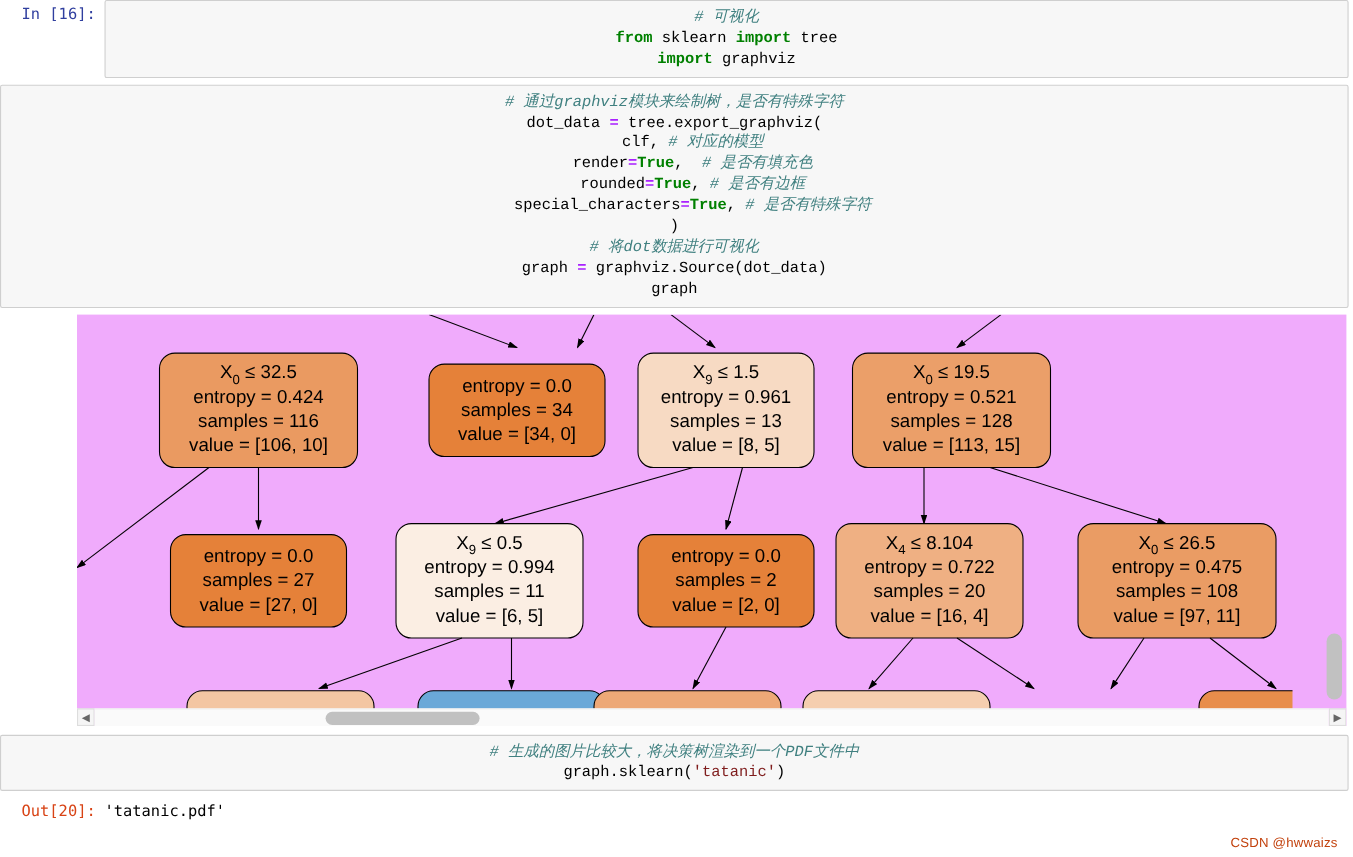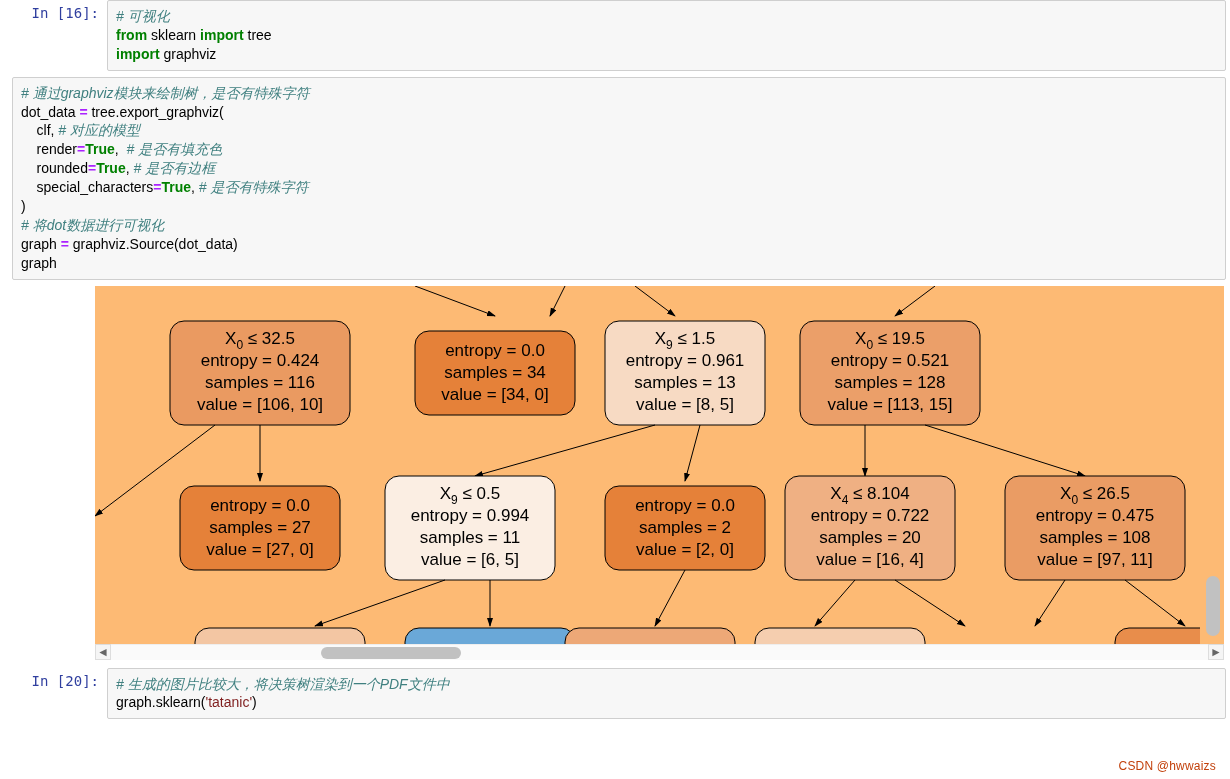--- a/index.html
+++ b/index.html
@@ -6,61 +6,62 @@
   body {
     margin: 0;
     padding: 0;
     font-family: "Helvetica Neue", Arial, sans-serif;
     font-size: 13px;
     color: #000;
     background: #fff;
     width: 1230px;
   }
   .notebook { padding: 0; }
-  .cell { display: flex; margin-bottom: 6px; padding-left: 12px; }
+  .cell { display: flex; margin-bottom: 6px; }
   .prompt {
     width: 95px;
     min-width: 95px;
     text-align: right;
     padding: 5px 8px 0 0;
     font-family: monospace;
     font-size: 14px;
   }
   .in-prompt { color: #303F9F; }
   .out-prompt { color: #D84315; }
   .input-area {
     flex: 1;
     border: 1px solid #cfcfcf;
     background: #f7f7f7;
     padding: 6px 8px;
-    font-family: Liberation Sans, sans-serif;
+    font-family: Liberation Mono, monospace;
     font-size: 14px;
     line-height: 1.35;
     white-space: pre;
     overflow-x: auto;
     border-radius: 2px;
     margin-right: 4px;
+    text-align: center;
   }
   .output-text {
     flex: 1;
     font-family: monospace;
     font-size: 14px;
     padding: 5px 0 0 0;
   }
   .cm-comment { color: #408080; font-style: italic; }
   .cm-keyword { color: #008000; font-weight: bold; }
   .cm-operator { color: #AA22FF; font-weight: bold; }
   .cm-string { color: #7f1d1d; }
 
   .output-area {
-    margin-left: 95px;
+    margin-left: 70px;
     margin-right: 6px;
     position: relative;
     border: 0;
-    background: #fdba74;
+    background: #f0abfc;
     overflow: hidden;
   }
   .svg-wrap {
     width: 1105px;
     height: 360px;
     position: relative;
     overflow: hidden;
   }
   .scroll-row {
     display:flex;
@@ -253,21 +254,24 @@
         <div class="h-thumb"></div>
       </div>
       <div class="tri">►</div>
     </div>
     <div class="v-scroll">
       <div class="v-thumb"></div>
     </div>
   </div>
 
   <div class="cell" style="margin-top:8px">
-    <div class="prompt in-prompt">In [20]:</div>
     <div class="input-area"><span class="cm-comment"># 生成的图片比较大，将决策树渲染到一个PDF文件中</span>
 <span>graph.sklearn(</span><span class="cm-string">'tatanic'</span><span>)</span></div>
   </div>
 
+  <div class="cell">
+    <div class="prompt out-prompt">Out[20]:</div>
+    <div class="output-text">'tatanic.pdf'</div>
+  </div>
 
 </div>
 
 <div class="watermark">CSDN @hwwaizs</div>
 
 </body></html>

